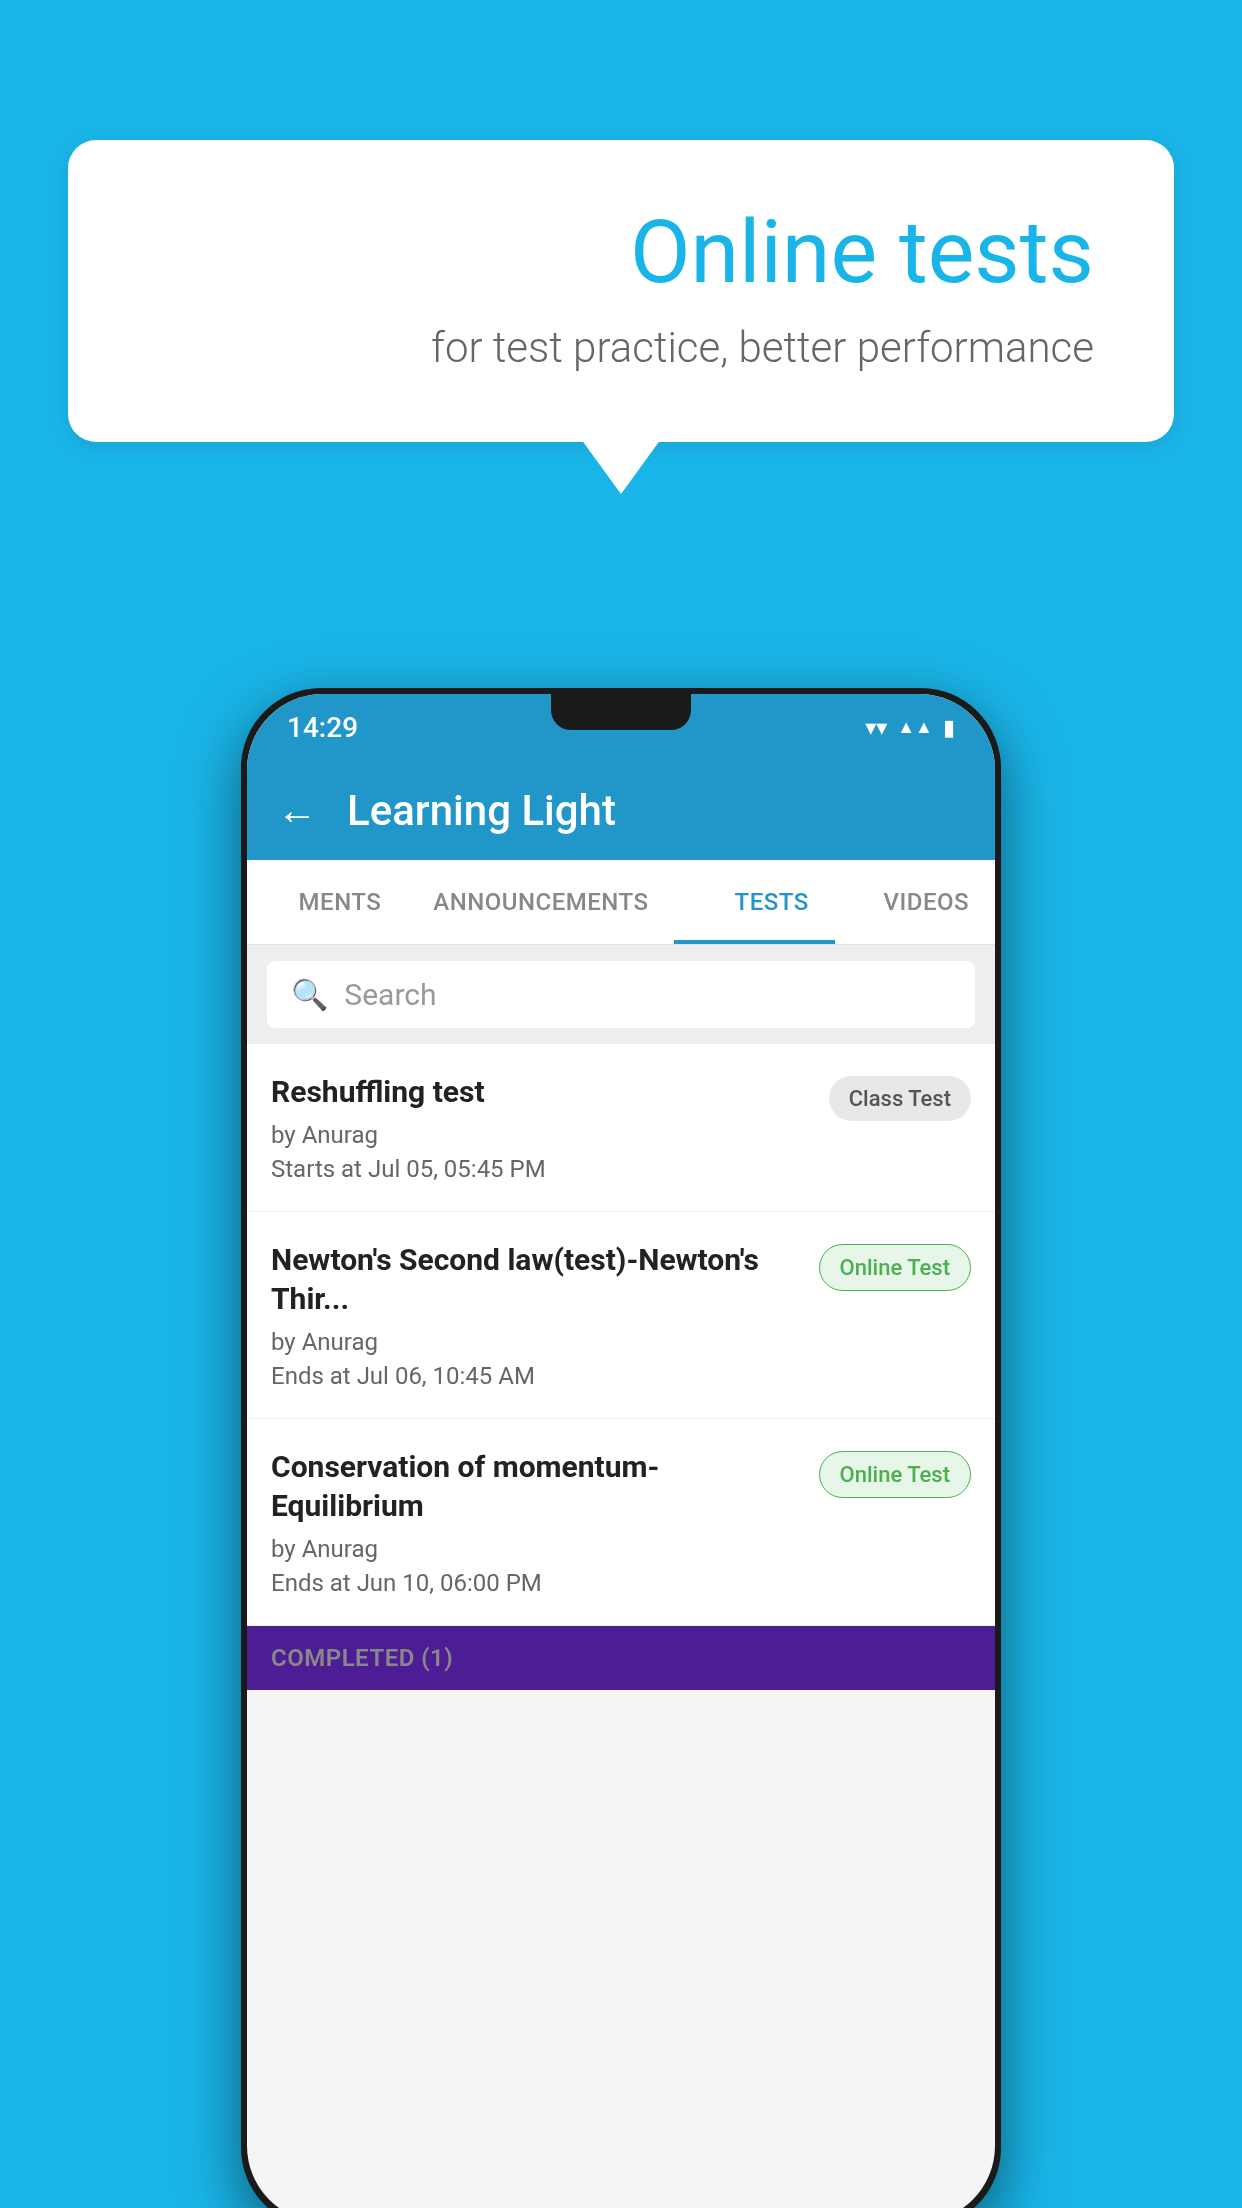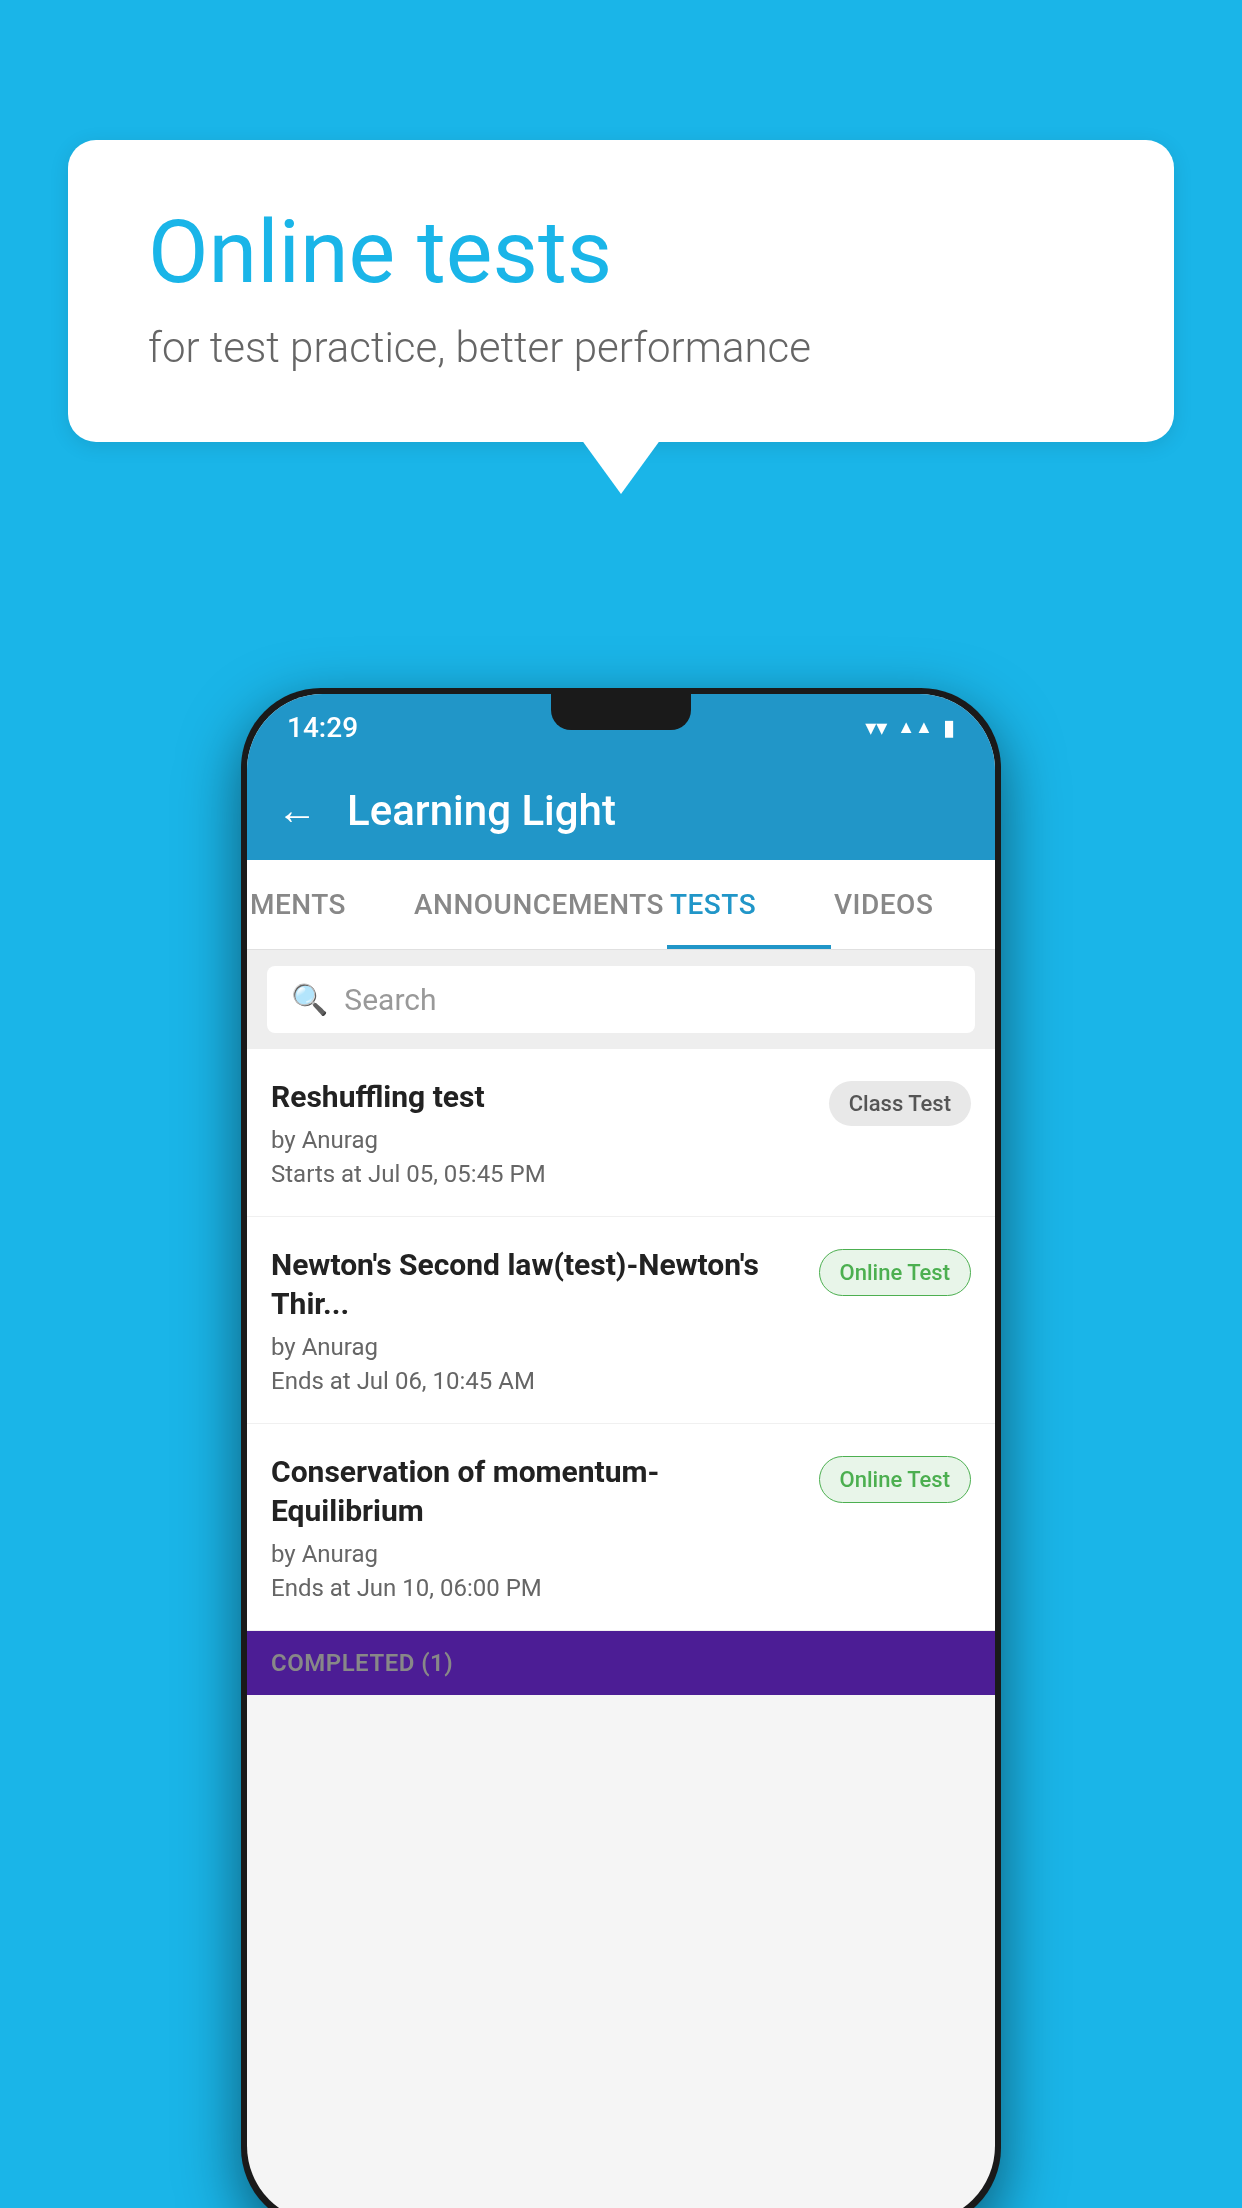--- a/index.html
+++ b/index.html
@@ -22,21 +22,21 @@
       display: flex;
       flex-direction: column;
       align-items: center;
     }
 
     .speech-bubble {
       background: white;
       border-radius: 28px;
       padding: 60px 80px 70px;
       width: 100%;
-      text-align: left;
+      text-align: right;
       box-shadow: 0 4px 20px rgba(0,0,0,0.1);
       position: relative;
     }
 
     .speech-bubble::after {
       content: '';
       position: absolute;
       bottom: -52px;
       left: 50%;
       transform: translateX(-50%);
@@ -150,23 +150,23 @@
     
     .tabs-container {
       background: white;
       display: flex;
       border-bottom: 1px solid #e0e0e0;
       overflow: hidden;
     }
 
     .tab {
       flex: 1;
-      text-align: left;
-      padding: 28px 3px;
-      font-size: 28px;
+      text-align: right;
+      padding: 28px 26px;
+      font-size: 24px;
       color: #888;
       font-weight: 500;
       letter-spacing: 0.5px;
       position: relative;
       cursor: pointer;
     }
 
     .tab.active {
       color: #2196c8;
     }

